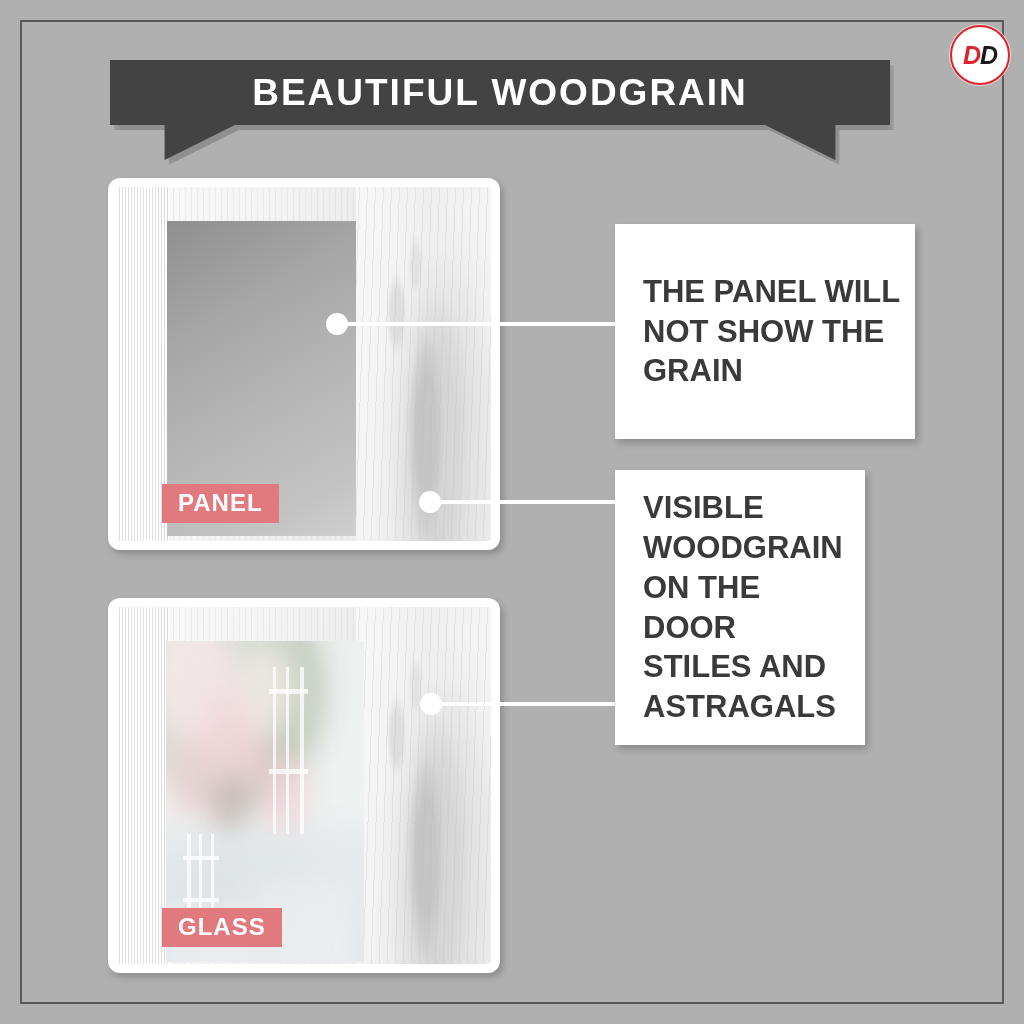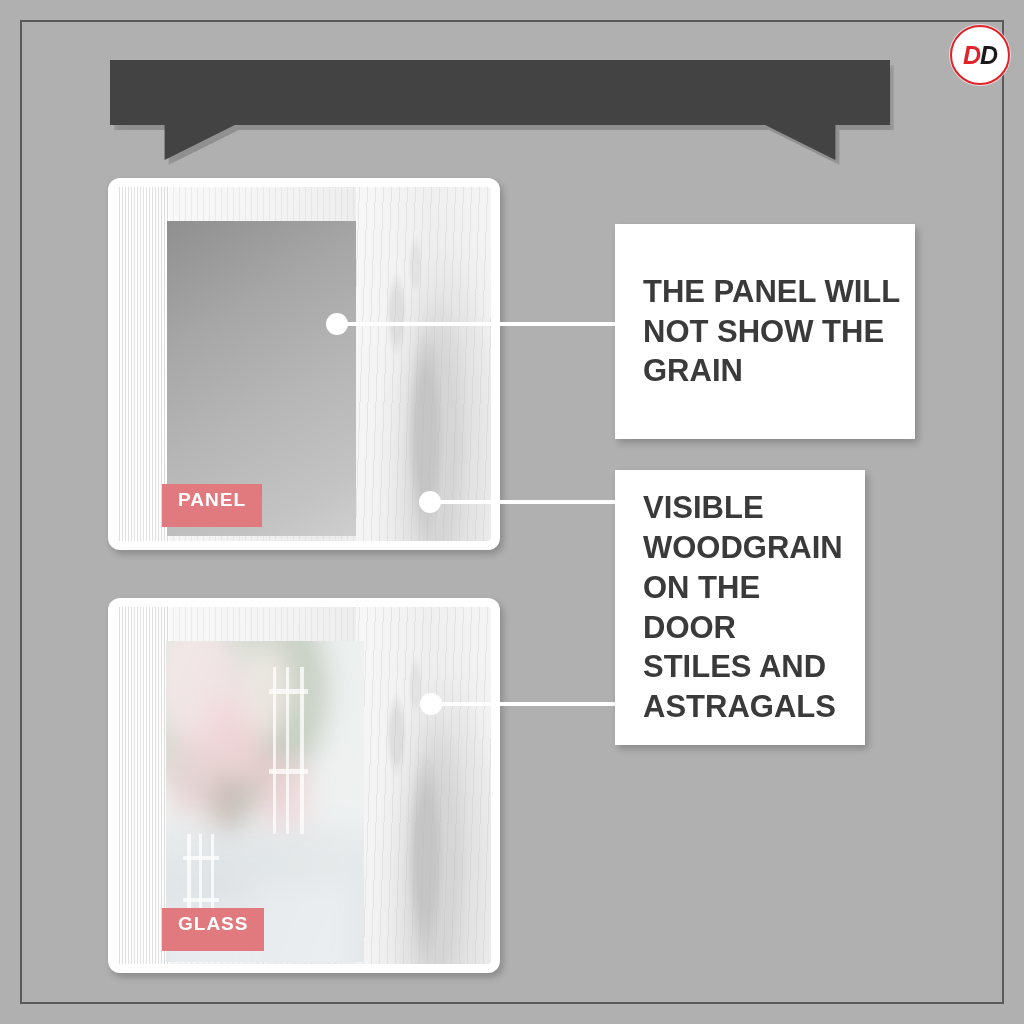--- a/index.html
+++ b/index.html
@@ -127,22 +127,22 @@
   .glass-sheen{
     position:absolute;inset:0;
     background:linear-gradient(112deg,rgba(255,255,255,.42) 0%,rgba(255,255,255,.10) 45%,rgba(255,255,255,.35) 100%);
   }
 
   
   .tag{
     position:absolute;
     background:#e07a7e;
     color:#ffffff;
-    font-size:19px;font-weight:bold;letter-spacing:1px;
-    padding:5px 16px 16px 16px;
+    font-size:24px;font-weight:bold;letter-spacing:1px;
+    padding:5px 16px 6px 16px;
     z-index:15;
   }
   .tag-panel{left:162px;top:484px;}
   .tag-glass{left:162px;top:908px;}
 
   
   .callout{
     position:absolute;background:#ffffff;
     box-shadow:3px 4px 7px rgba(0,0,0,.22);
     z-index:12;
@@ -235,20 +235,21 @@
     <div class="callout-text">THE PANEL WILL NOT SHOW THE GRAIN</div>
   </div>
 
   <div class="callout callout-2">
     <div class="callout-text">VISIBLE WOODGRAIN ON THE DOOR STILES AND ASTRAGALS</div>
   </div>
 
   <div class="banner-wrap">
     <div class="banner-shadow"></div>
     <div class="banner"></div>
+    <div class="banner-title">BEAUTIFUL WOODGRAIN</div>
   </div>
 
   <div class="logo">
     <span class="logo-text logo-d1">D</span>
       <span class="logo-text logo-d2">D</span>
   </div>
 
 </div>
 
 </body></html>

